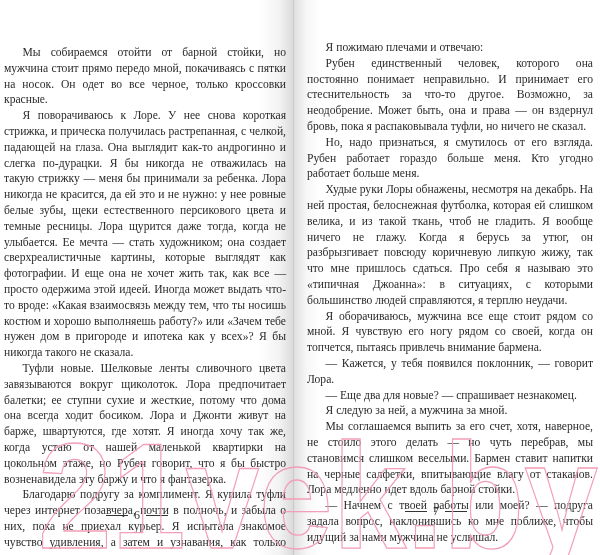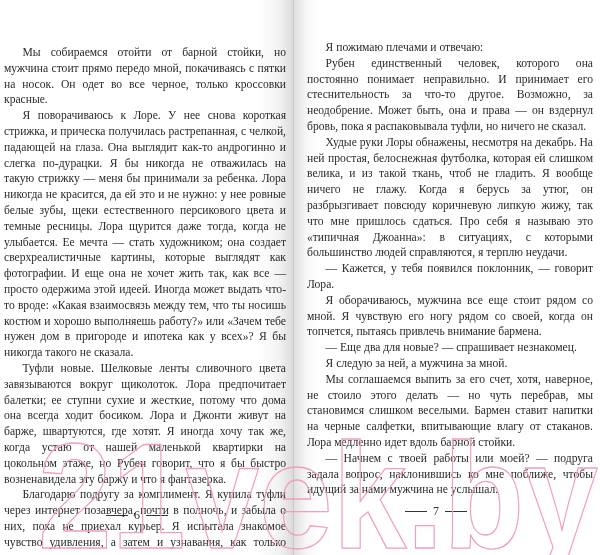--- a/index.html
+++ b/index.html
@@ -43,23 +43,24 @@
 
   <div class="folio folio-left">
     <span class="dash"></span>
     <span>6</span>
     <span class="dash"></span>
   </div>
 
   <div class="text text-right">
     <p class="para">Я пожимаю плечами и отвечаю:</p>
     <p class="para">Рубен единственный человек, которого она постоянно понимает неправильно. И принимает его стеснительность за что-то другое. Возможно, за неодобрение. Может быть, она и права — он вздернул бровь, пока я распаковывала туфли, но ничего не сказал.</p>
+    <p class="para">Но, надо признаться, я смутилось от его взгляда. Рубен работает гораздо больше меня. Кто угодно работает больше меня.</p>
     <p class="para">Худые руки Лоры обнажены, несмотря на декабрь. На ней простая, белоснежная футболка, которая ей слишком велика, и из такой ткань, чтоб не гладить. Я вообще ничего не глажу. Когда я берусь за утюг, он разбрызгивает повсюду коричневую липкую жижу, так что мне пришлось сдаться. Про себя я называю это «типичная Джоанна»: в ситуациях, с которыми большинство людей справляются, я терплю неудачи.</p>
+    <p class="para">Я оборачиваюсь, мужчина все еще стоит рядом со мной. Я чувствую его ногу рядом со своей, когда он топчется, пытаясь привлечь внимание бармена.</p>
     <p class="para">— Кажется, у тебя появился поклонник, — говорит Лора.</p>
-    <p class="para">Я оборачиваюсь, мужчина все еще стоит рядом со мной. Я чувствую его ногу рядом со своей, когда он топчется, пытаясь привлечь внимание бармена.</p>
     <p class="para">— Еще два для новые? — спрашивает незнакомец.</p>
     <p class="para">Я следую за ней, а мужчина за мной.</p>
     <p class="para">Мы соглашаемся выпить за его счет, хотя, наверное, не стоило этого делать — но чуть перебрав, мы становимся слишком веселыми. Бармен ставит напитки на черные салфетки, впитывающие влагу от стаканов. Лора медленно идет вдоль барной стойки.</p>
     <p class="para">— Начнем с твоей работы или моей? — подруга задала вопрос, наклонившись ко мне поближе, чтобы идущий за нами мужчина не услышал.</p>
 
   </div>
 
   <div class="folio folio-right">
     <span class="dash"></span>
     <span>7</span>

